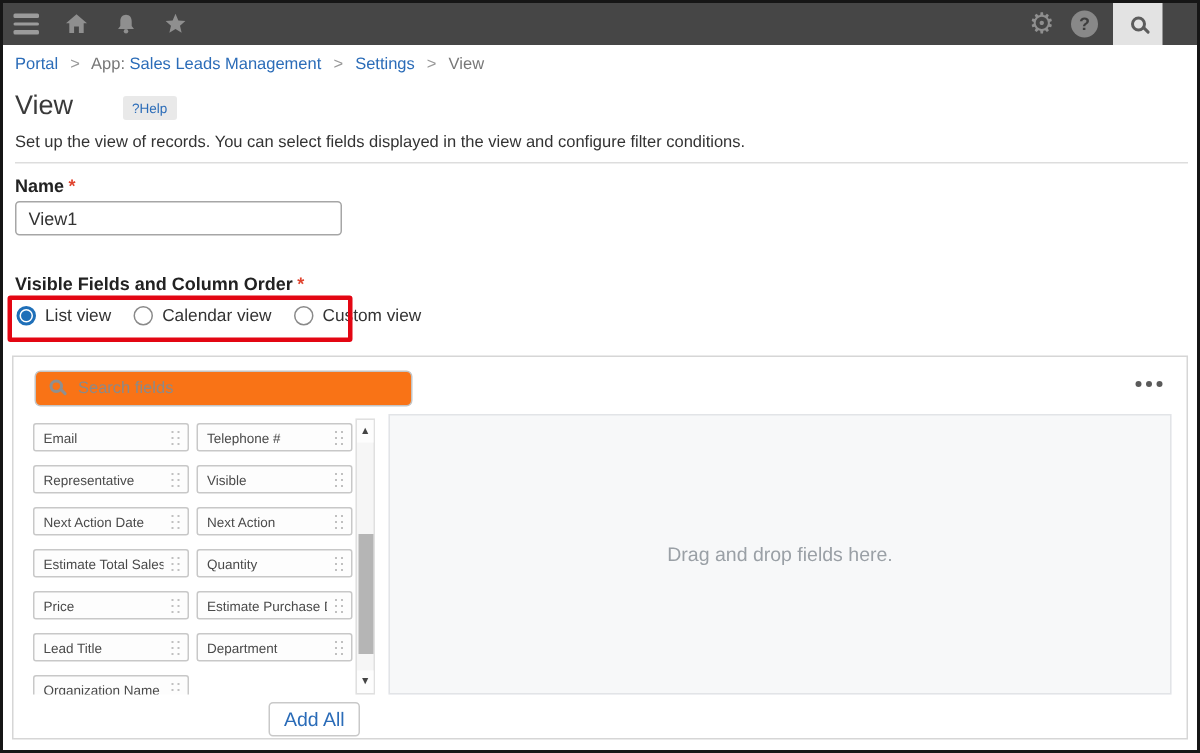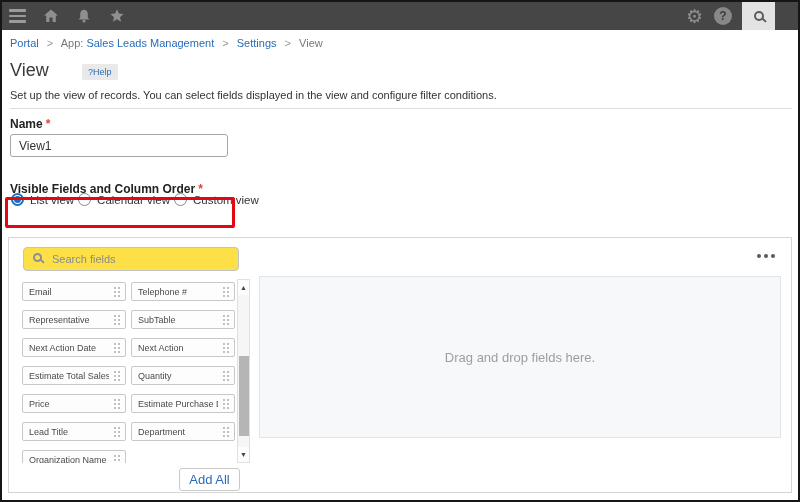--- a/index.html
+++ b/index.html
@@ -65,41 +65,41 @@
     position:absolute; left:8px; top:132px; width:218px; height:23px;
     border:1px solid #a6a6a6; border-radius:3px; font-size:12px; color:#333;
     padding:0 8px; outline:none; font-family:"Liberation Sans",sans-serif;
   }
   
   .red-box {
     position:absolute; left:3px; top:195px; width:230px; height:31px;
     border:3px solid #e30613; border-radius:2px; pointer-events:none; z-index:5;
   }
   .radio-row {
-    position:absolute; left:9px; top:186px; display:flex; align-items:flex-end; gap:4px;
+    position:absolute; left:9px; top:202px; display:flex; align-items:flex-start; gap:15px;
     height:18px;
   }
   .radio-opt { display:flex; align-items:center; gap:6px; cursor:pointer; }
   .radio-circle {
     width:13px; height:13px; border-radius:50%; border:1px solid #8a8a8a; background:#fff;
     display:flex; align-items:center; justify-content:center;
   }
   .radio-opt.checked .radio-circle { border:2px solid #1f6fb8; }
   .radio-opt.checked .radio-circle::after {
     content:''; width:7px; height:7px; border-radius:50%; background:#1f6fb8;
   }
   .radio-label { font-size:11.5px; color:#333; }
   
   .panel {
     position:absolute; left:6px; top:235px; width:784px; height:256px;
     border:1px solid #d6d6d6; background:#fff;
   }
   .fields-search {
-    position:absolute; left:14px; top:9px; width:216px; height:24px;
-    border:1px solid #c4c4c4; border-radius:4px; background:#fde047;
+    position:absolute; left:14px; top:9px; width:252px; height:24px;
+    border:1px solid #c4c4c4; border-radius:4px; background:#f97316;
   }
   .fields-search .smag {
     position:absolute; left:9px; top:5px; width:9px; height:9px;
     border:2px solid #8f8f8f; border-radius:50%;
   }
   .fields-search .smag::after {
     content:''; position:absolute; width:6px; height:2px; background:#8f8f8f;
     transform:rotate(45deg); right:-5px; bottom:-2px; border-radius:1px;
   }
   .fields-search input {
@@ -134,21 +134,21 @@
     font-size:7px; color:#444; text-align:center; line-height:15px; cursor:pointer;
   }
   .scroll-up { top:0; }
   .scroll-down { bottom:0; }
   .scroll-thumb {
     position:absolute; left:0.5px; top:76px; width:10px; height:80px; background:#b5b5b5;
     cursor:pointer;
   }
   
   .drop-area {
-    position:absolute; left:250px; top:38px; width:522px; height:162px;
+    position:absolute; left:250px; top:38px; width:522px; height:187px;
     background:#f7f8f9; border:1px solid #e2e4e7;
     display:flex; align-items:center; justify-content:center;
   }
   .drop-hint { font-size:13px; color:#9aa0a6; }
   
   .opt-menu { position:absolute; right:16px; top:16px; display:flex; gap:3px; cursor:pointer; }
   .opt-menu i { width:4px; height:4px; border-radius:50%; background:#5a5a5a; display:block; }
   
   .add-all {
     position:absolute; left:170px; top:230px; width:61px; height:23px;
@@ -275,21 +275,21 @@
             <span class="chip-handle"></span>
           </div>
         </div>
       <div class="chip-col col2">
 
       <div class="chip">
             <span class="chip-label">Telephone #</span>
             <span class="chip-handle"></span>
           </div>
           <div class="chip">
-            <span class="chip-label">SubTable</span>
+            <span class="chip-label">Visible</span>
             <span class="chip-handle"></span>
           </div>
           <div class="chip">
             <span class="chip-label">Next Action</span>
             <span class="chip-handle"></span>
           </div>
           <div class="chip">
             <span class="chip-label">Quantity</span>
             <span class="chip-handle"></span>
           </div>

